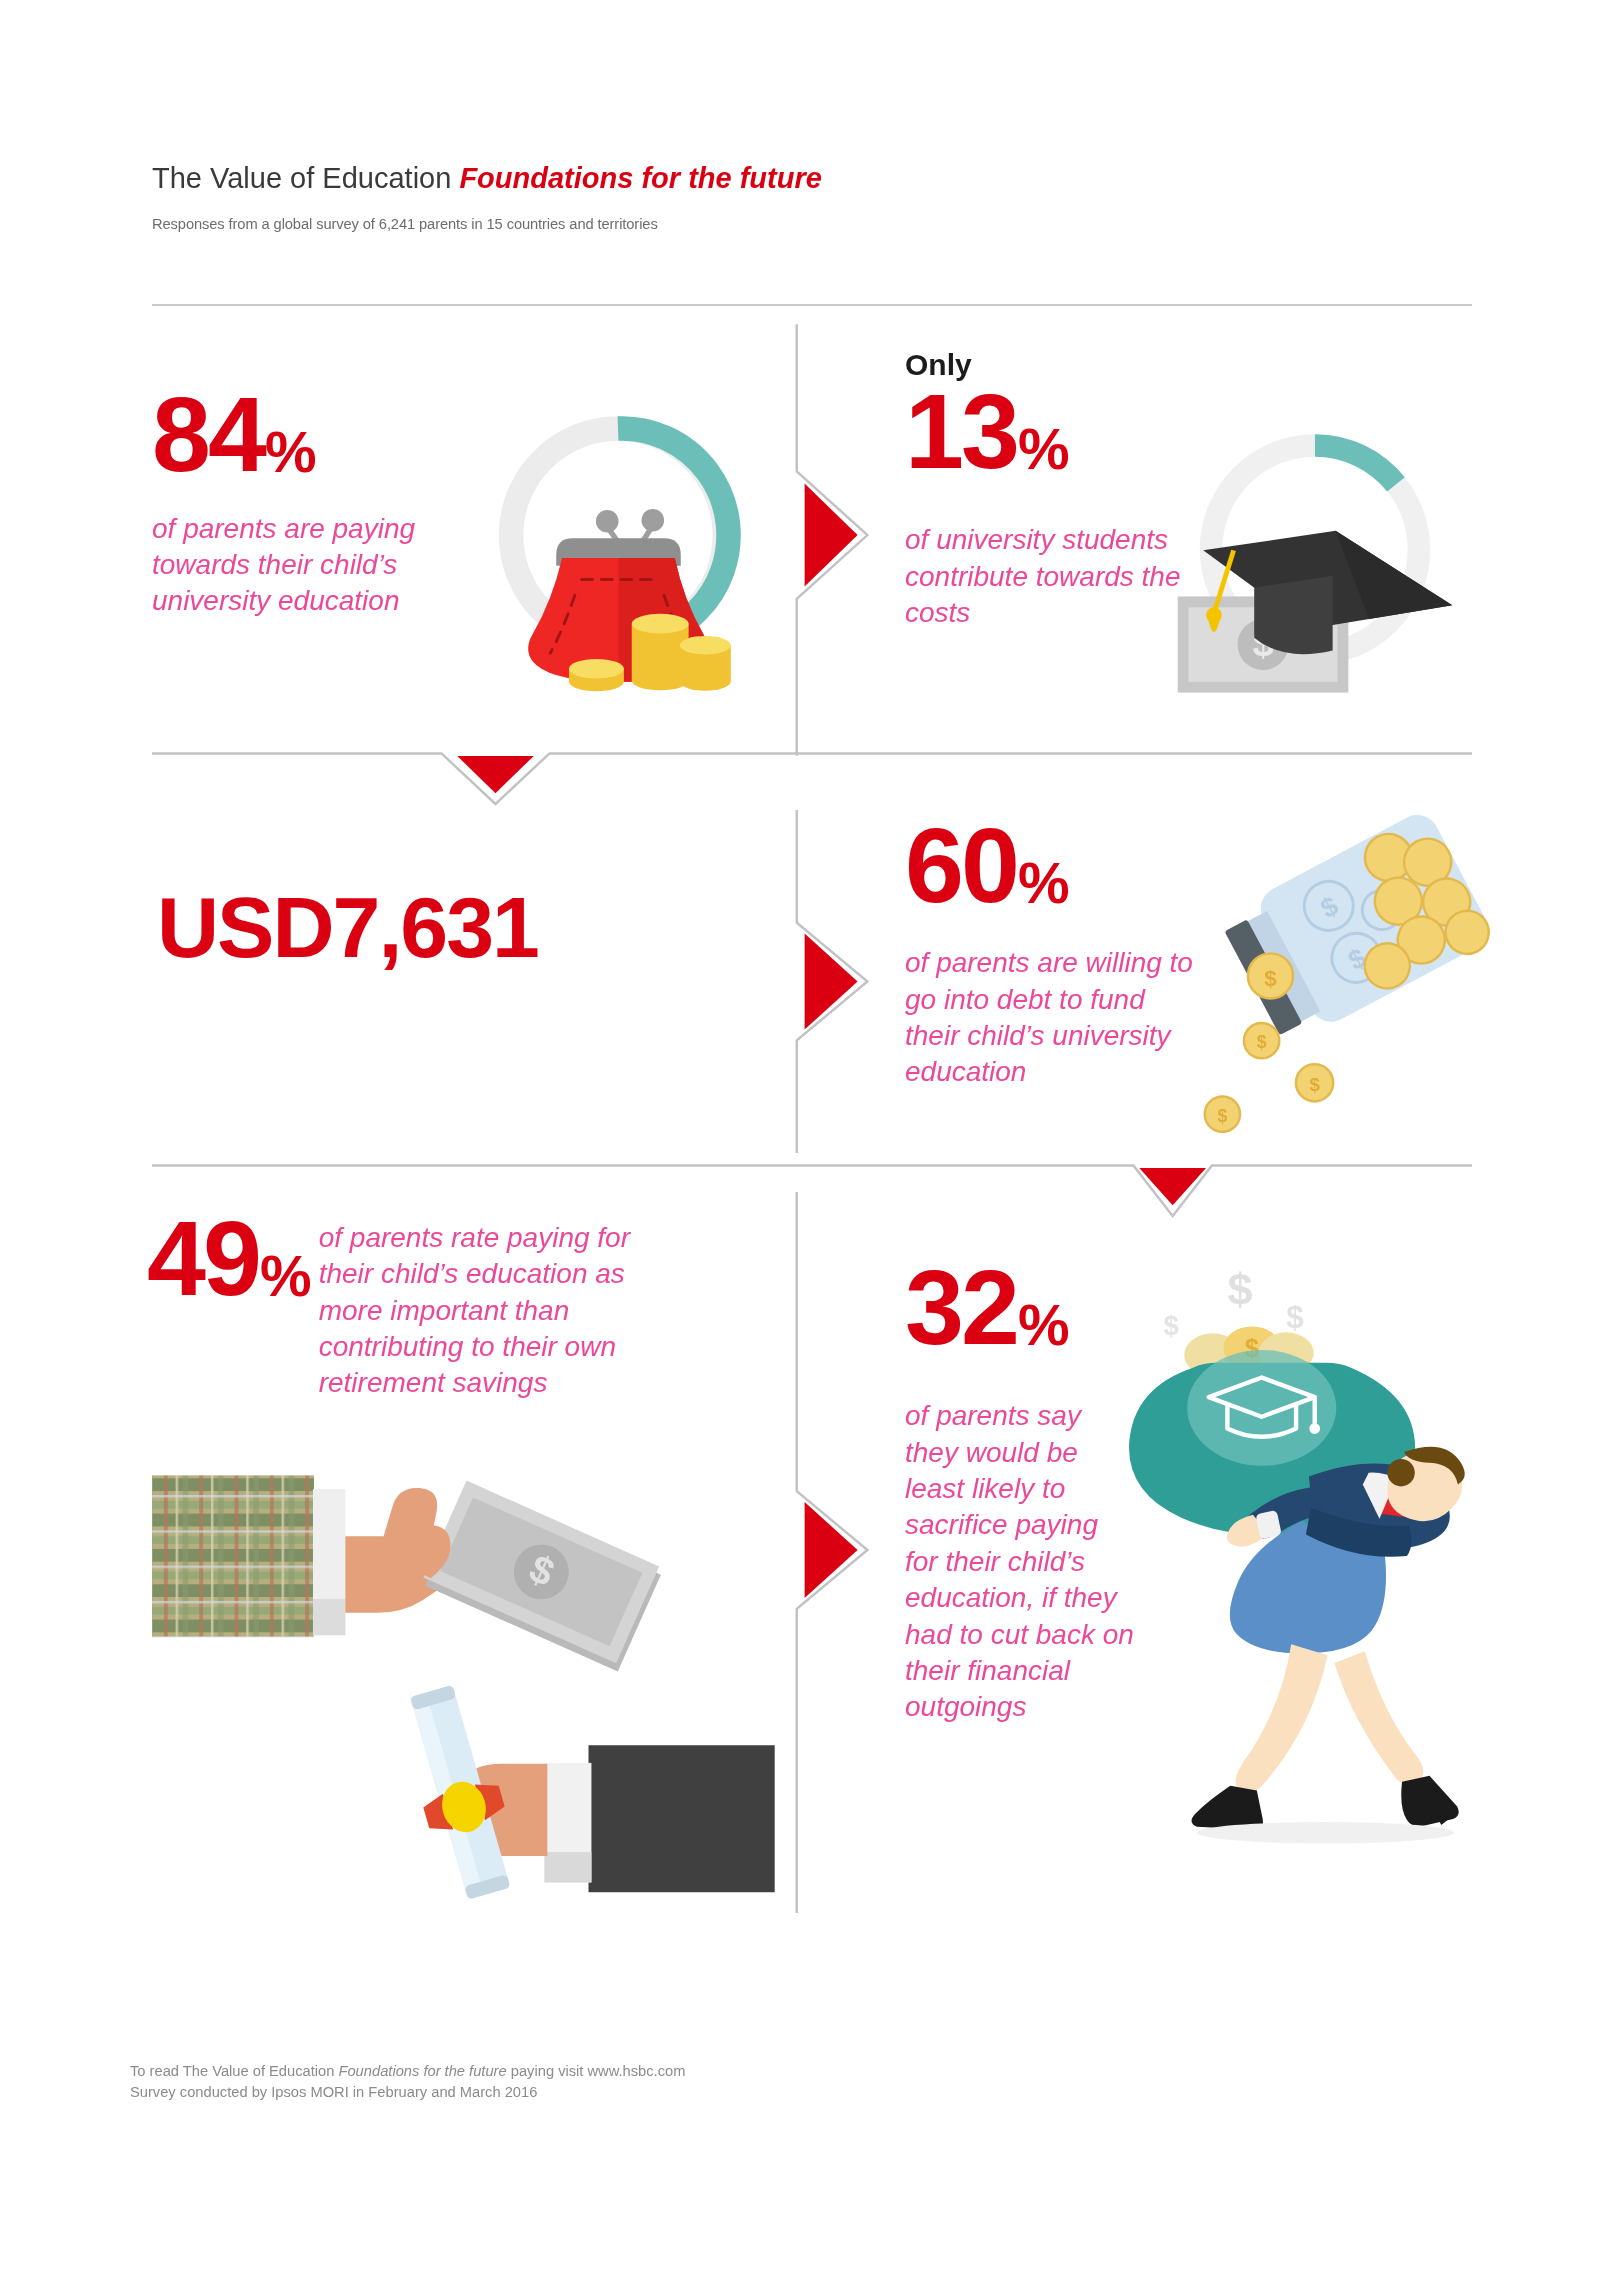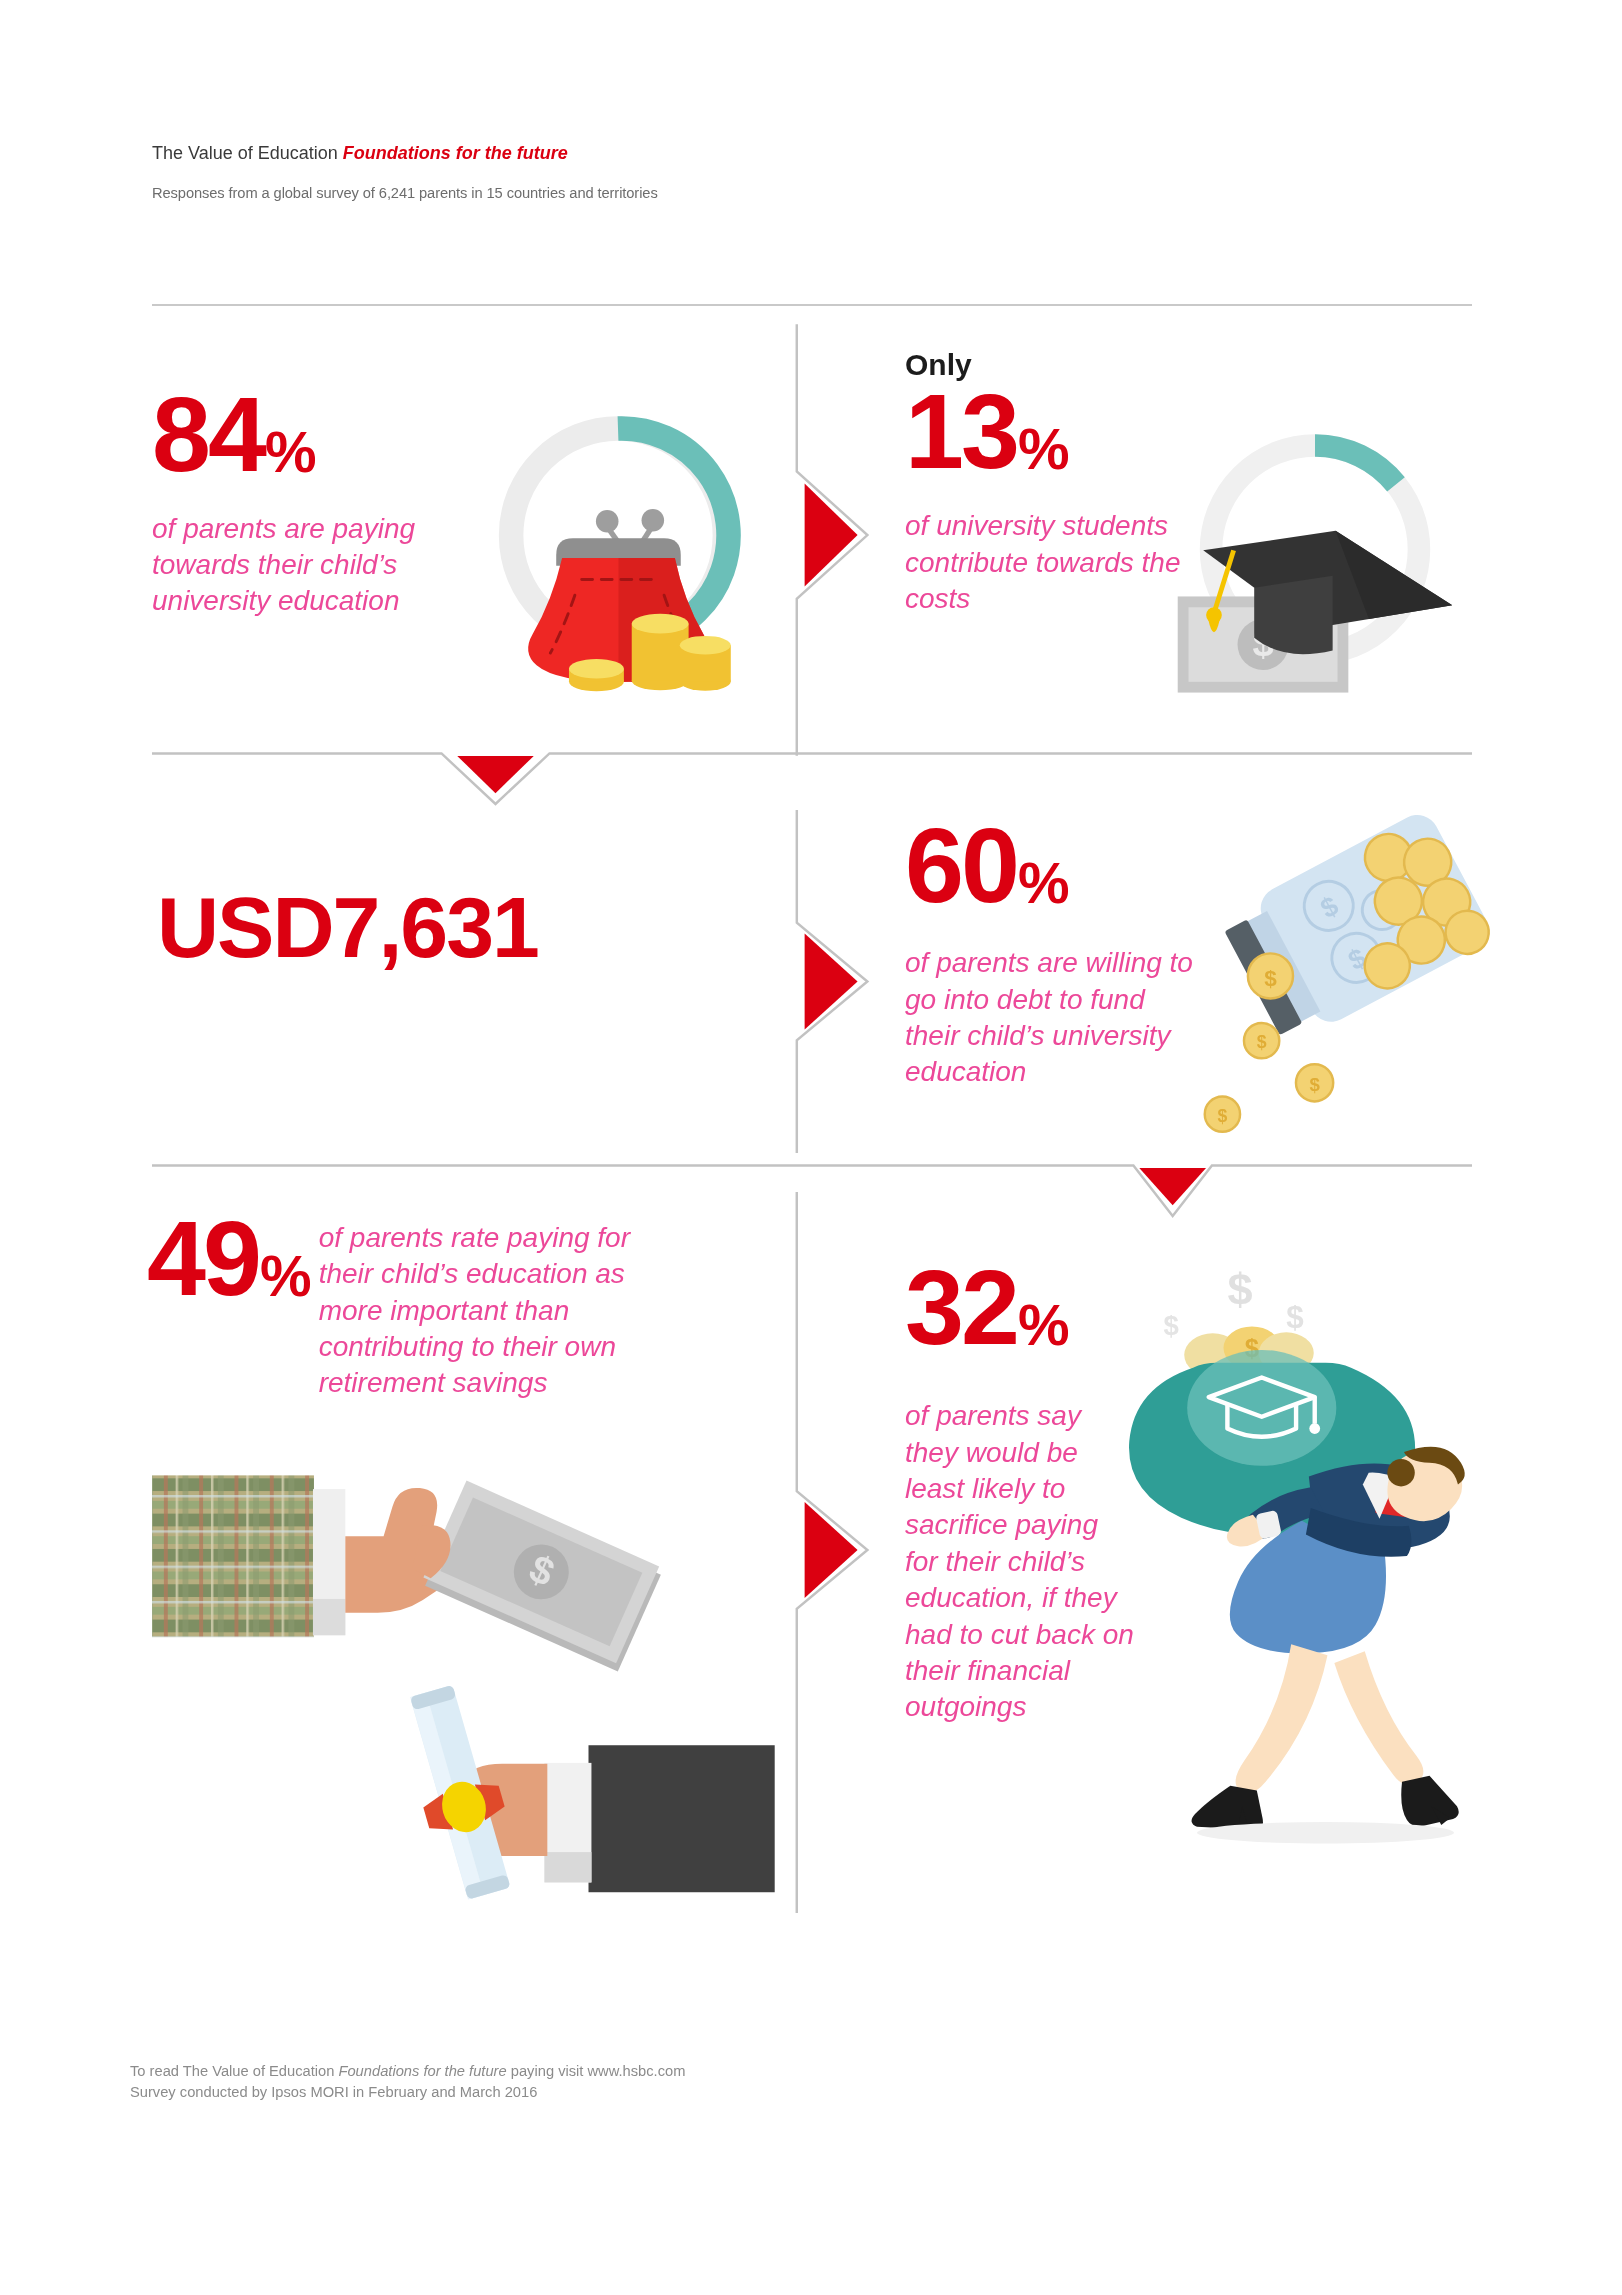--- a/index.html
+++ b/index.html
@@ -13,21 +13,21 @@
   }
   .page { position:relative; width:1622px; height:2295px; }
 
   
   .header { position:absolute; left:152px; top:123px; width:1325px; }
   .title {
     font-size:55px; font-weight:bold; letter-spacing:-1px;
     color:#1c1c1c; line-height:1.05; white-space:nowrap;
   }
   .subtitle {
-    margin-top:20px; font-size:18px; color:#3a3a3a; font-weight:normal;
+    margin-top:39px; font-size:29px; color:#3a3a3a; font-weight:normal;
   }
   .subtitle .em { color:#db0011; font-style:italic; font-weight:bold; }
   .survey-note {
     margin-top:20.6px; font-size:14.7px; color:#6d6d6d; letter-spacing:-0.1px;
   }
   .rule-top {
     position:absolute; left:152px; top:304px; width:1320px; height:1.5px;
     background:#c9c9c9;
   }
 
@@ -127,21 +127,21 @@
     <path d="M24 0 L24 300 L168 430 L24 560 L24 880" fill="none" stroke="#c2c2c2" stroke-width="5"></path>
     <path d="M40 325 L148 430 L40 535 Z" fill="#db0011"></path>
   </svg>
 
   <div style="position:absolute; left:905px; top:348px; width:294px;">
     <div class="only-label">Only</div>
     <div class="stat-num">
       <span class="big">13</span>
       <span class="pct">%</span>
     </div>
-    <div class="stat-body" style="margin-top:30px;">of university students contribute towards the costs</div>
+    <div class="stat-body" style="margin-top:44px;">of university students contribute towards the costs</div>
   </div>
 
   <svg style="position:absolute; left:1163px; top:407px;" width="304" height="324" viewBox="0 0 620 660">
     <circle cx="310" cy="290" r="212" fill="none" stroke="#f0f0f0" stroke-width="46"></circle>
 
     <path d="M 310 78 A 212 212 0 0 1 475.2 157.5" fill="none" stroke="#6bbfb8" stroke-width="46"></path>
     <g>
 
       <rect x="30" y="386" width="348" height="196" fill="#c7c7c7"></rect>
       <rect x="52" y="408" width="304" height="152" fill="#dcdcdc"></rect>

